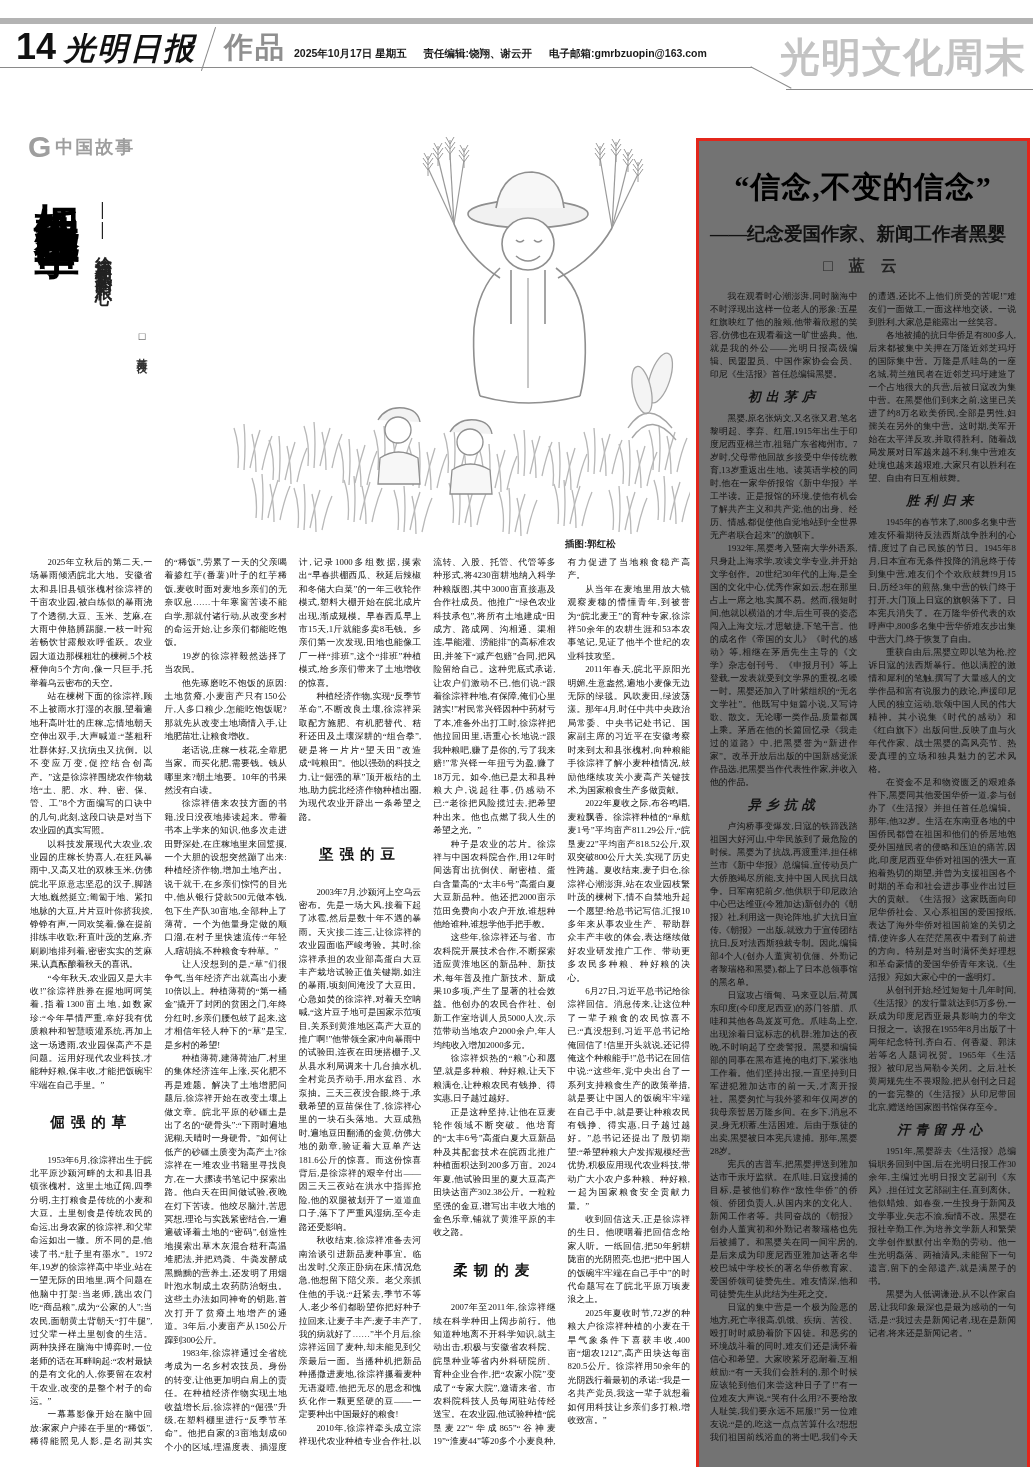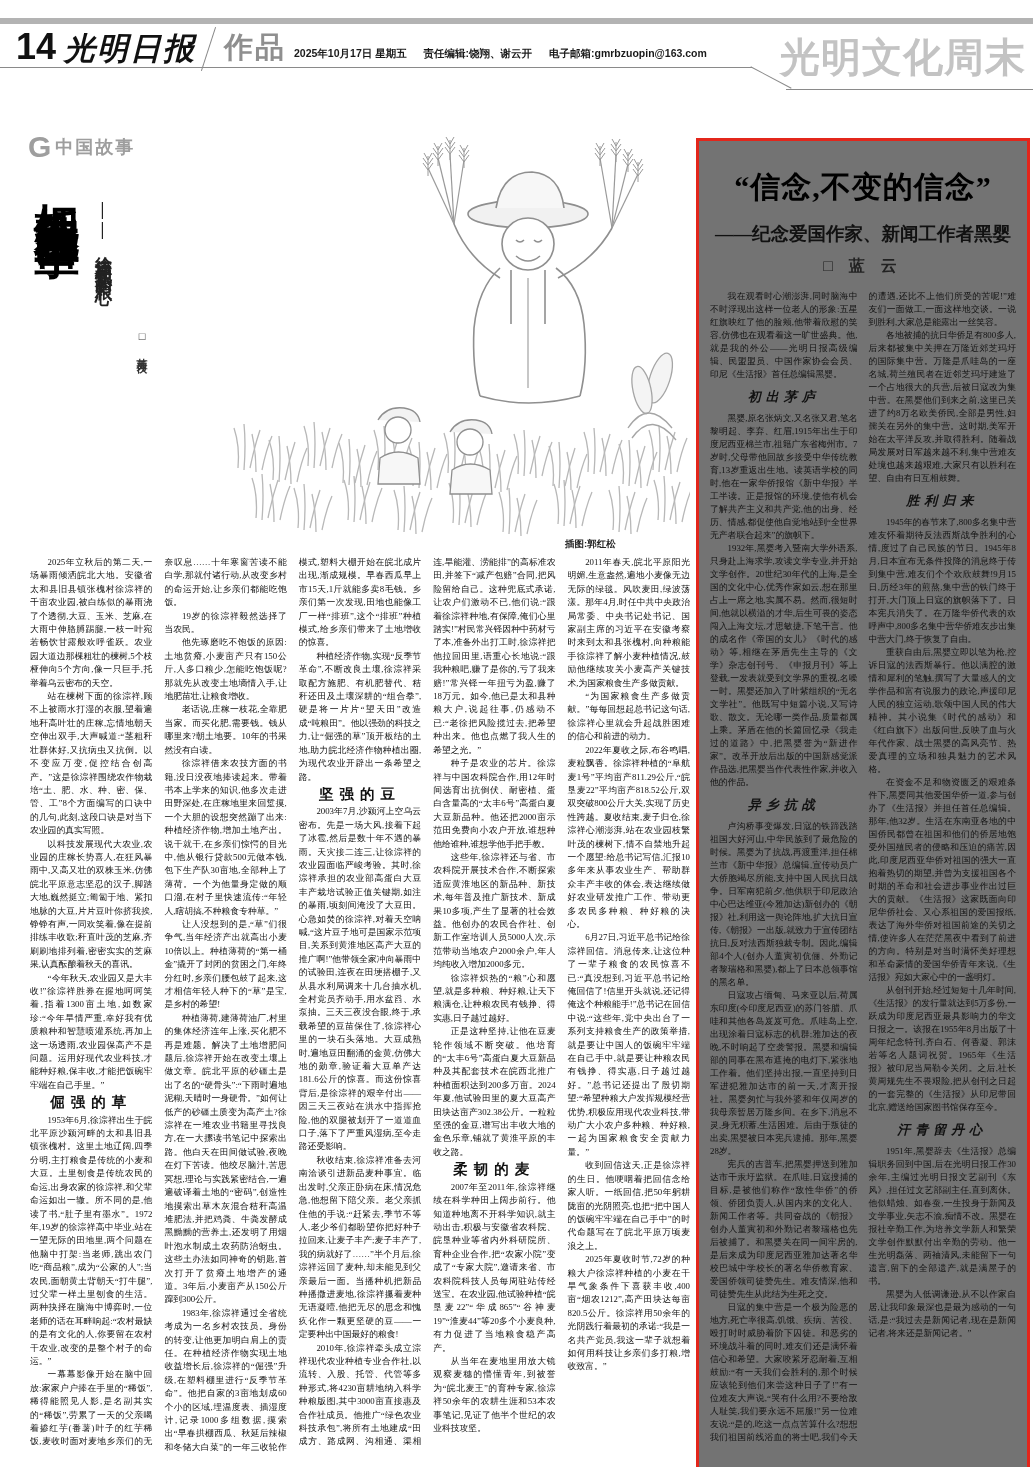--- a/index.html
+++ b/index.html
@@ -36,28 +36,28 @@
             font-size:11px;font-weight:700;color:#333;letter-spacing:2px;}
   
   .illo{position:absolute;left:228px;top:128px;width:462px;height:410px;}
   .illo-caption{position:absolute;left:565px;top:538px;width:125px;text-align:left;
                 font-family:"Liberation Sans","DejaVu Sans",sans-serif;font-size:9.5px;font-weight:700;color:#222;}
   
   .left-body{position:absolute;left:30px;top:556px;width:660px;height:904px;
              column-count:5;column-gap:12px;column-fill:auto;overflow:hidden;
              font-size:8.8px;line-height:13.4px;text-align:justify;color:#111;}
   .left-body .para{margin:0;text-indent:2em;}
-  .left-body .sec-head{margin:4px 0;text-indent:0;text-align:center;font-size:14.5px;font-weight:900;
+  .left-body .sec-head{margin:24px 0;text-indent:0;text-align:center;font-size:14.5px;font-weight:900;
                        letter-spacing:6px;break-inside:avoid;}
   
   .redbox{position:absolute;left:696px;top:138px;width:334px;height:1338px;box-sizing:border-box;
           border:3.5px solid #e3261b;background:#737373;padding:0 11px;}
   .rt-title{margin:26px 0 0;text-align:center;font-size:30px;font-weight:900;letter-spacing:1px;color:#000;
             font-family:"Liberation Serif","DejaVu Serif",serif;white-space:nowrap;}
-  .rt-sub{margin:13px 0 0;text-align:center;font-size:18.5px;font-weight:900;color:#111;}
+  .rt-sub{margin:13px 0 0;font-size:18.5px;font-weight:900;color:#111;}
   .rt-author{margin:10px 0 0;text-align:center;font-size:16px;font-weight:700;letter-spacing:6px;color:#222;}
   .rt-body{margin-top:13px;height:1158px;column-count:2;column-gap:11px;column-fill:auto;overflow:hidden;
            font-size:8.8px;line-height:13px;text-align:justify;color:#111;}
   .rt-body .para{margin:0;text-indent:2em;}
   .rt-body .sec-head{margin:9px 0;text-indent:0;text-align:center;font-size:13px;font-weight:900;
                      font-style:italic;letter-spacing:5px;break-inside:avoid;}
 </style>
 </head>
 <body>
 
@@ -204,21 +204,20 @@
       <p class="para">秋收结束,徐淙祥准备去河南洽谈引进新品麦种事宜。临出发时,父亲正卧病在床,情况危急,他想留下陪父亲。老父亲抓住他的手说:“赶紧去,季节不等人,老少爷们都盼望你把好种子拉回来,让麦子丰产;麦子丰产了,我的病就好了……”半个月后,徐淙祥运回了麦种,却未能见到父亲最后一面。当播种机把新品种播撒进麦地,徐淙祥攥着麦种无语凝噎,他把无尽的思念和愧疚化作一颗更坚硬的豆——一定要种出中国最好的粮食!</p>
       <p class="para">2010年,徐淙祥牵头成立淙祥现代农业种植专业合作社,以流转、入股、托管、代管等多种形式,将4230亩耕地纳入科学种粮版图,其中3000亩直接惠及合作社成员。他推广“绿色农业科技承包”,将所有土地建成“田成方、路成网、沟相通、渠相连,旱能灌、涝能排”的高标准农田,并签下“减产包赔”合同,把风险留给自己。这种兜底式承诺,让农户们激动不已,他们说:“跟着徐淙祥种地,有保障,俺们心里踏实!”村民常兴铎因种中药材亏了本,准备外出打工时,徐淙祥把他拉回田里,语重心长地说:“跟我种粮吧,赚了是你的,亏了我来赔!”常兴铎一年扭亏为盈,赚了18万元。如今,他已是太和县种粮大户,说起往事,仍感动不已:“老徐把风险揽过去,把希望种出来。他也点燃了我人生的希望之光。”</p>
       <p class="para">种子是农业的芯片。徐淙祥与中国农科院合作,用12年时间选育出抗倒伏、耐密植、蛋白含量高的“太丰6号”高蛋白夏大豆新品种。他还把2000亩示范田免费向小农户开放,谁想种他给谁种,谁想学他手把手教。</p>
       <p class="para">这些年,徐淙祥还与省、市农科院开展技术合作,不断探索适应黄淮地区的新品种、新技术,每年普及推广新技术、新成果10多项,产生了显著的社会效益。他创办的农民合作社、创新工作室培训人员5000人次,示范带动当地农户2000余户,年人均纯收入增加2000多元。</p>
       <p class="para">徐淙祥炽热的“粮”心和愿望,就是多种粮、种好粮,让天下粮满仓,让种粮农民有钱挣、得实惠,日子越过越好。</p>
       <p class="para">正是这种坚持,让他在豆麦轮作领域不断突破。他培育的“太丰6号”高蛋白夏大豆新品种及其配套技术在皖西北推广种植面积达到200多万亩。2024年夏,他试验田里的夏大豆高产田块达亩产302.38公斤。一粒粒坚强的金豆,谱写出丰收大地的金色乐章,铺就了黄淮平原的丰收之路。</p>
       <p class="sec-head">柔韧的麦</p>
       <p class="para">2007年至2011年,徐淙祥继续在科学种田上阔步前行。他知道种地离不开科学知识,就主动出击,积极与安徽省农科院、皖垦种业等省内外科研院所、育种企业合作,把“农家小院”变成了“专家大院”,邀请来省、市农科院科技人员每周驻站传经送宝。在农业园,他试验种植“皖垦麦22”“华成865”“谷神麦19”“淮麦44”等20多个小麦良种,有力促进了当地粮食稳产高产。</p>
       <p class="para">从当年在麦地里用放大镜观察麦穗的懵懂青年,到被誉为“皖北麦王”的育种专家,徐淙祥50余年的农耕生涯和53本农事笔记,见证了他半个世纪的农业科技攻坚。</p>
       <p class="para">2011年春天,皖北平原阳光明媚,生意盎然,遍地小麦像无边无际的绿毯。风吹麦田,绿波荡漾。那年4月,时任中共中央政治局常委、中央书记处书记、国家副主席的习近平在安徽考察时来到太和县张槐村,向种粮能手徐淙祥了解小麦种植情况,鼓励他继续攻关小麦高产关键技术,为国家粮食生产多做贡献。</p>
-      <p class="para">“为国家粮食生产多做贡献。”每每回想起总书记这句话,徐淙祥心里就会升起战胜困难的信心和前进的动力。</p>
       <p class="para">2022年夏收之际,布谷鸣唱,麦粒飘香。徐淙祥种植的“阜航麦1号”平均亩产811.29公斤,“皖垦麦22”平均亩产818.52公斤,双双突破800公斤大关,实现了历史性跨越。夏收结束,麦子归仓,徐淙祥心潮澎湃,站在农业园枝繁叶茂的楝树下,情不自禁地升起一个愿望:给总书记写信,汇报10多年来从事农业生产、帮助群众丰产丰收的体会,表达继续做好农业研发推广工作、带动更多农民多种粮、种好粮的决心。</p>
       <p class="para">6月27日,习近平总书记给徐淙祥回信。消息传来,让这位种了一辈子粮食的农民惊喜不已:“真没想到,习近平总书记给俺回信了!信里开头就说,还记得俺这个种粮能手!”总书记在回信中说:“这些年,党中央出台了一系列支持粮食生产的政策举措,就是要让中国人的饭碗牢牢端在自己手中,就是要让种粮农民有钱挣、得实惠,日子越过越好。”总书记还提出了殷切期望:“希望种粮大户发挥规模经营优势,积极应用现代农业科技,带动广大小农户多种粮、种好粮,一起为国家粮食安全贡献力量。”</p>
       <p class="para">收到回信这天,正是徐淙祥的生日。他哽咽着把回信念给家人听。一纸回信,把50年躬耕陇亩的光阴照亮,也把“把中国人的饭碗牢牢端在自己手中”的时代命题写在了皖北平原万顷麦浪之上。</p>
       <p class="para">2025年夏收时节,72岁的种粮大户徐淙祥种植的小麦在干旱气象条件下喜获丰收,400亩“烟农1212”,高产田块达每亩820.5公斤。徐淙祥用50余年的光阴践行着最初的承诺:“我是一名共产党员,我这一辈子就想着如何用科技让乡亲们多打粮,增收致富。”</p>
     </div>
 
   <div class="redbox">
     <h1 class="rt-title">“信念,不变的信念”</h1>
     <h2 class="rt-sub">——纪念爱国作家、新闻工作者黑婴</h2>
     <div class="rt-author">□ 蓝  云</div>

